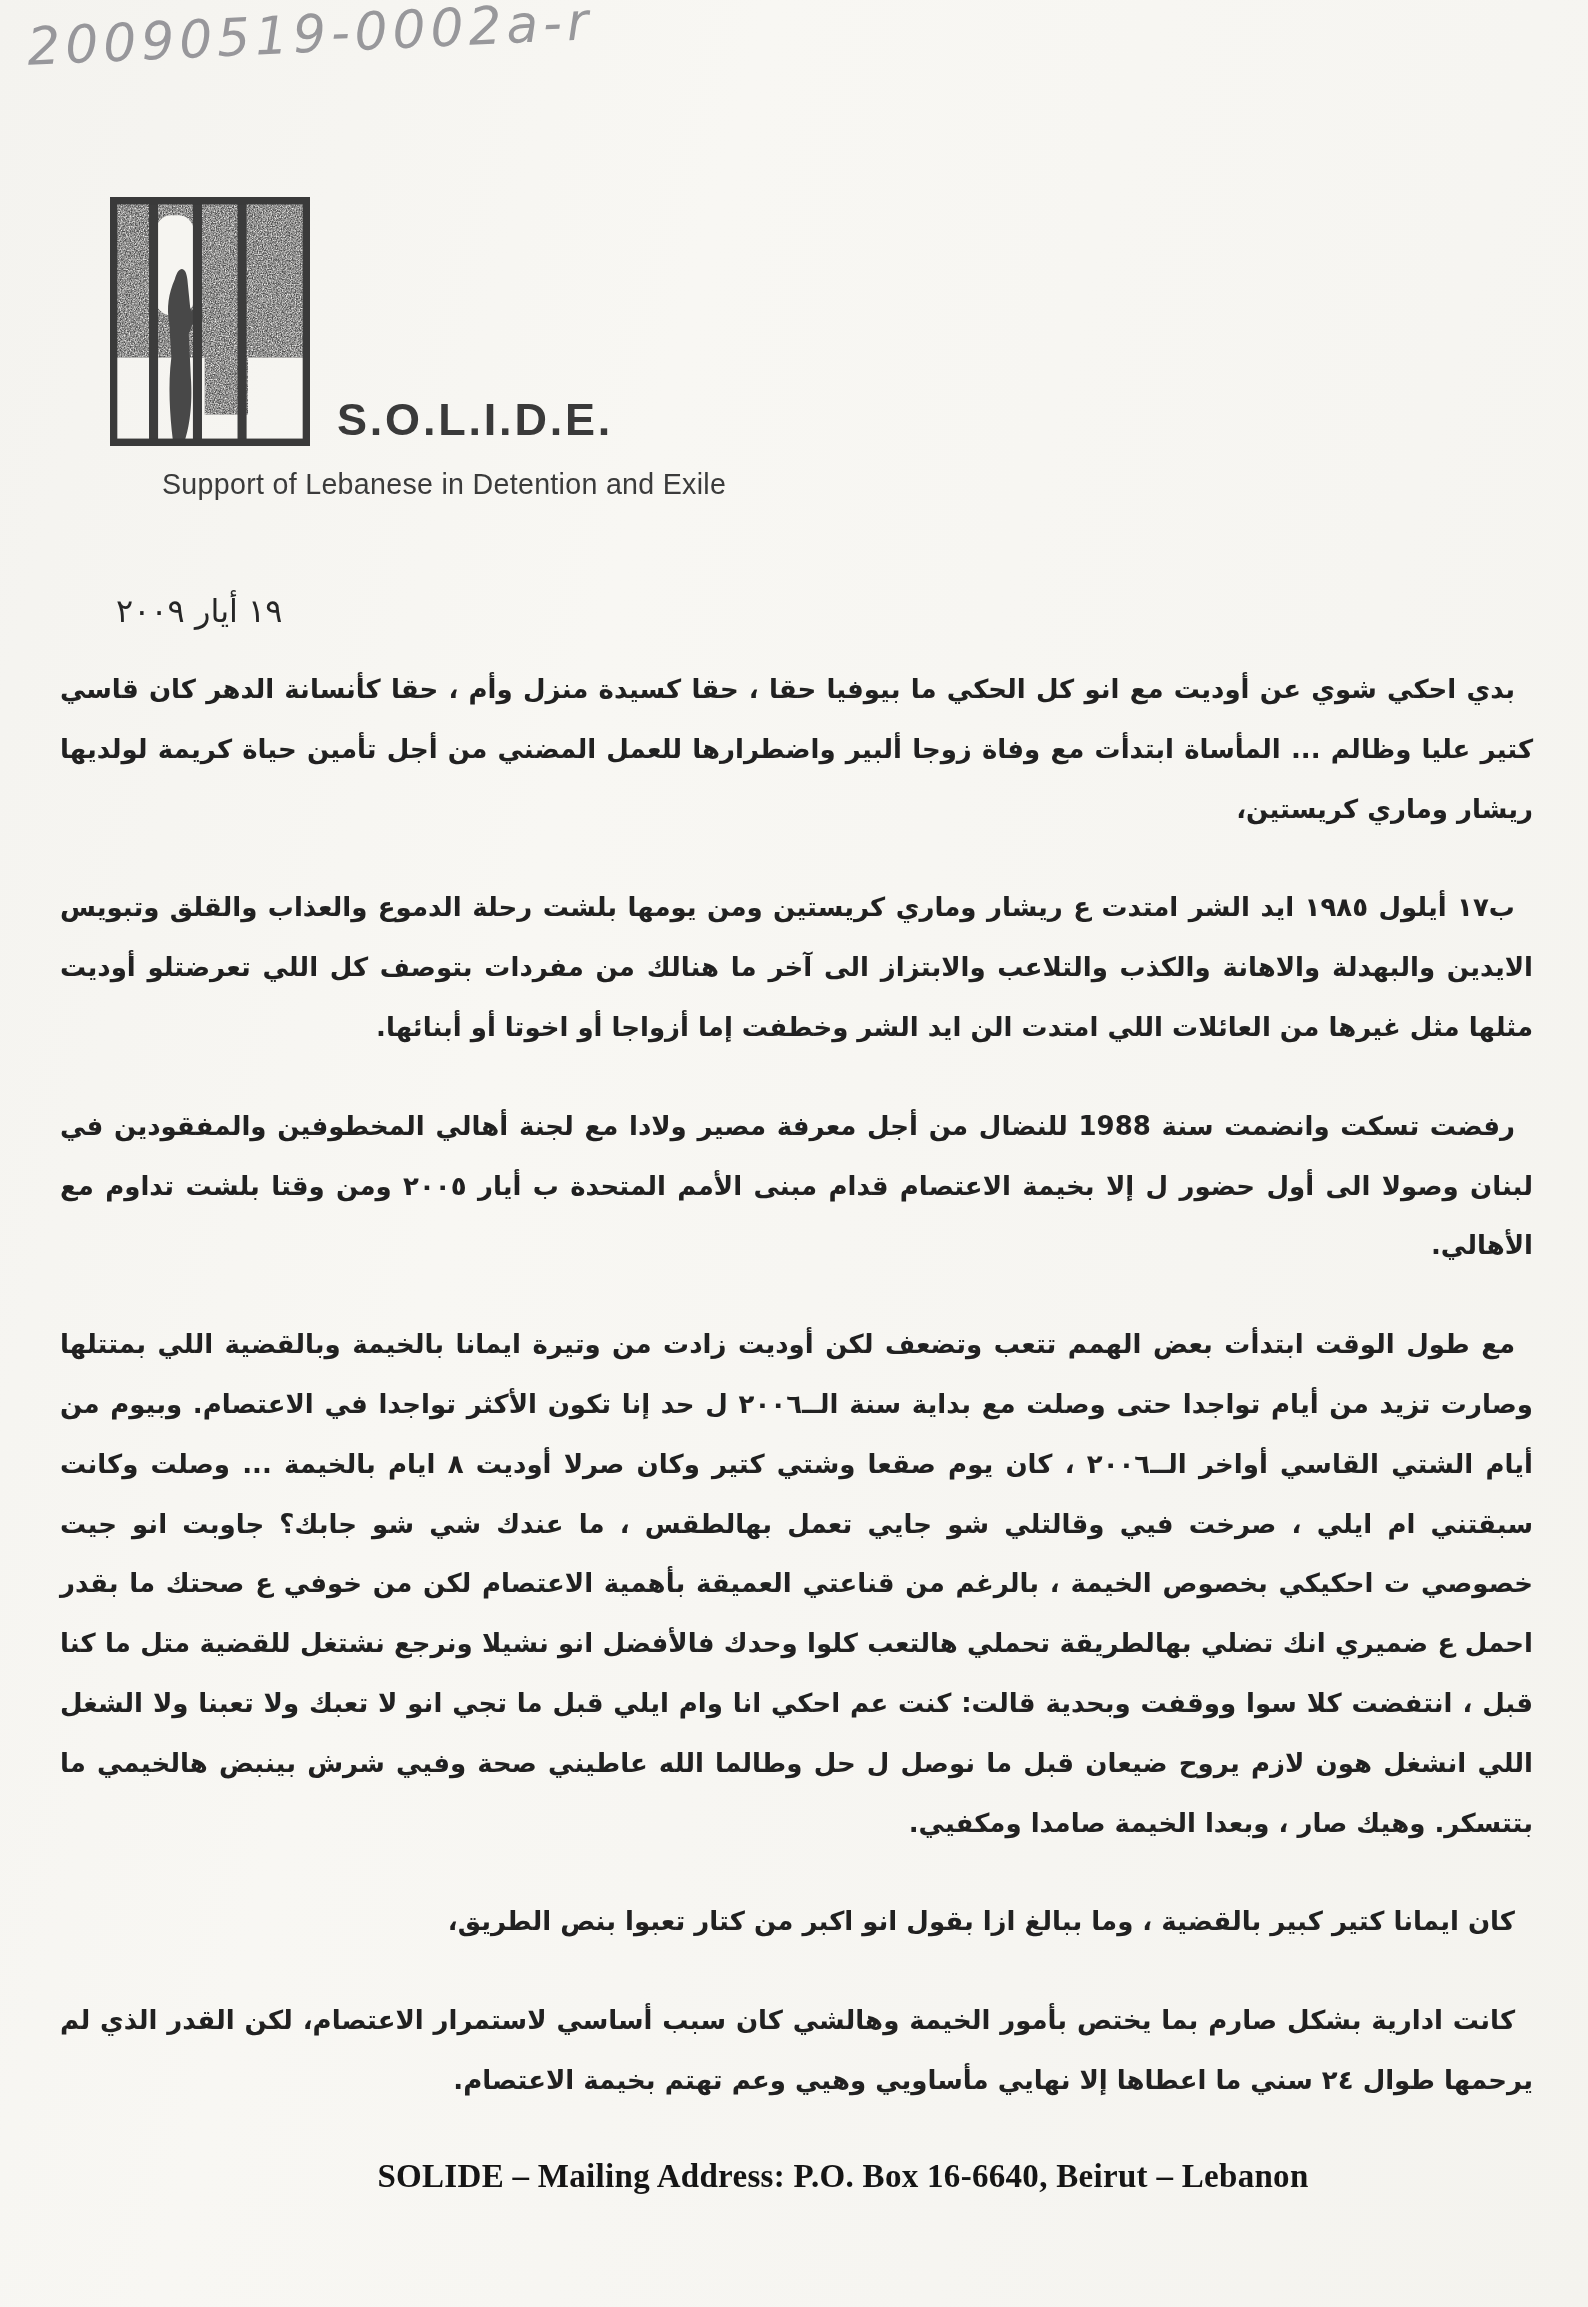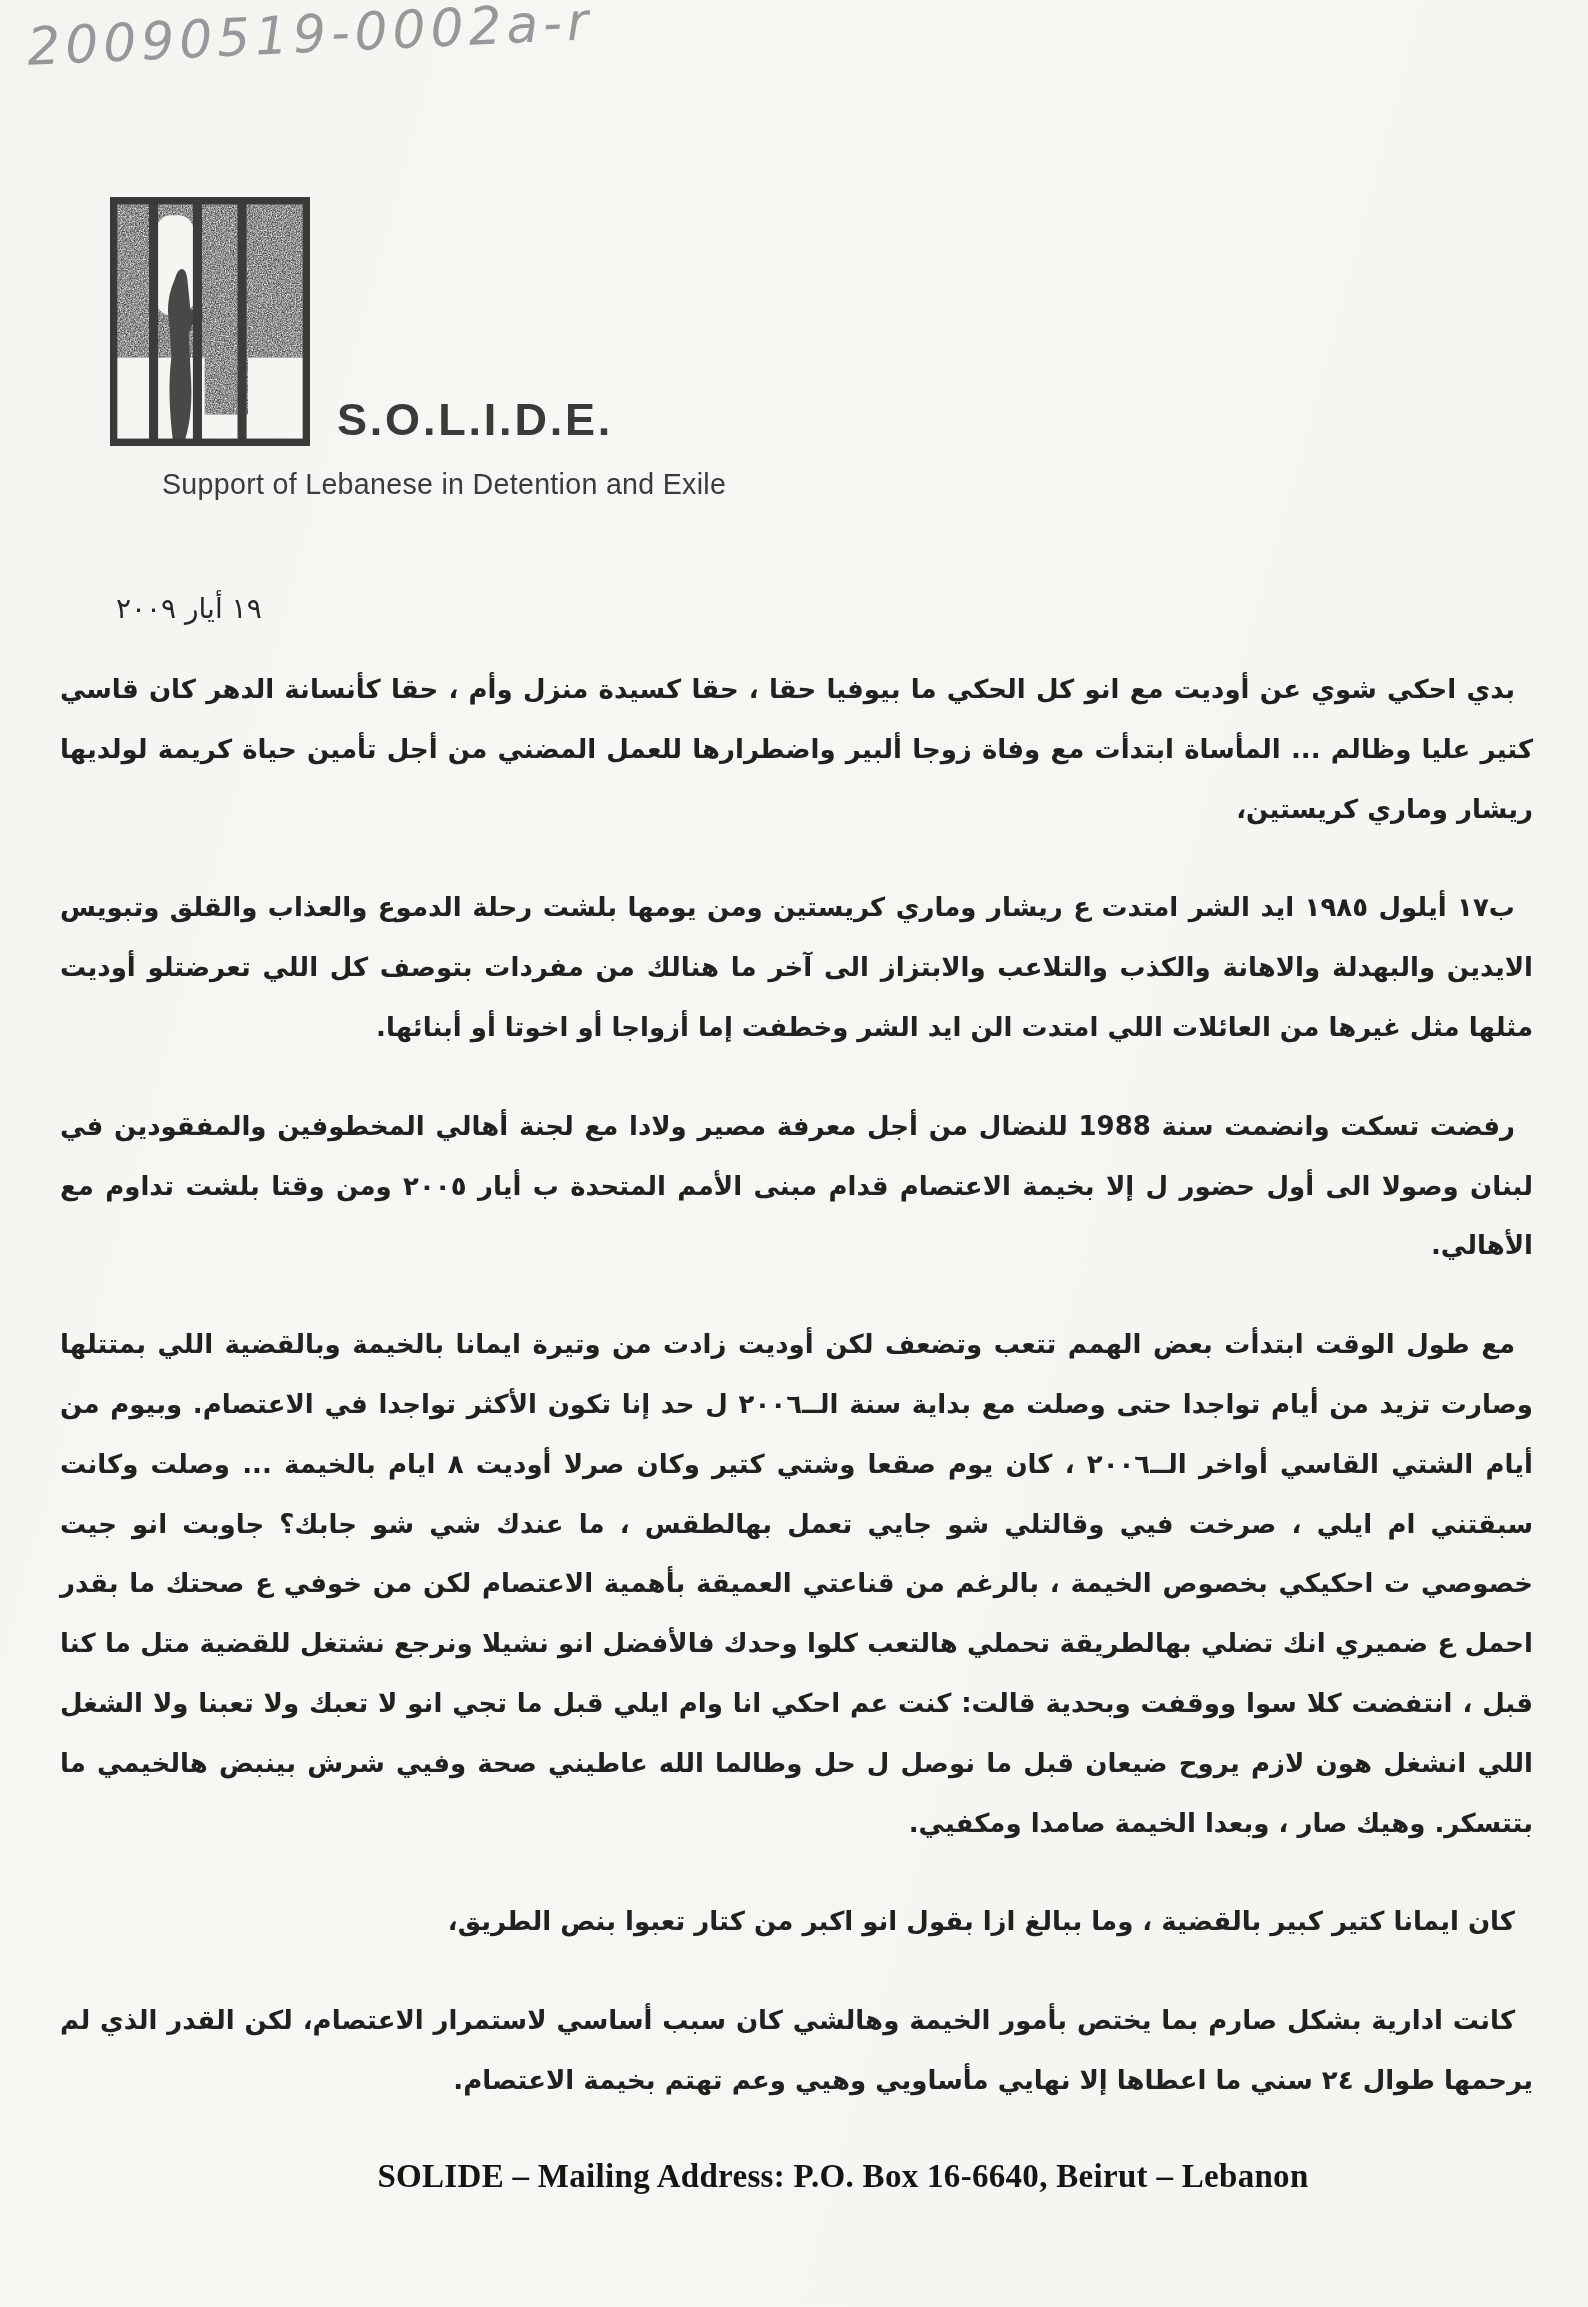--- a/index.html
+++ b/index.html
@@ -32,21 +32,21 @@
   }
   .tagline {
     position:absolute; left:114px; top:468px;
     font-family:"Liberation Sans",sans-serif;
     font-size:28.6px; letter-spacing:0.3px;
     color:#3b3b3b; white-space:nowrap;margin-left:48px;
   }
   .date-line {
     position:absolute; left:116px; top:592px;
     direction:rtl; unicode-bidi:plaintext;
-    font-size:28px; color:#262626; white-space:nowrap;
+    font-size:32px; color:#262626; white-space:nowrap;
   }
   .body-text {
     position:absolute; left:60px; right:56px; top:660px;
     direction:rtl;
     font-weight:bold;
   }
   .body-text p {
     margin:0 0 39px 0;
     font-size:26px;
     line-height:2.3;

